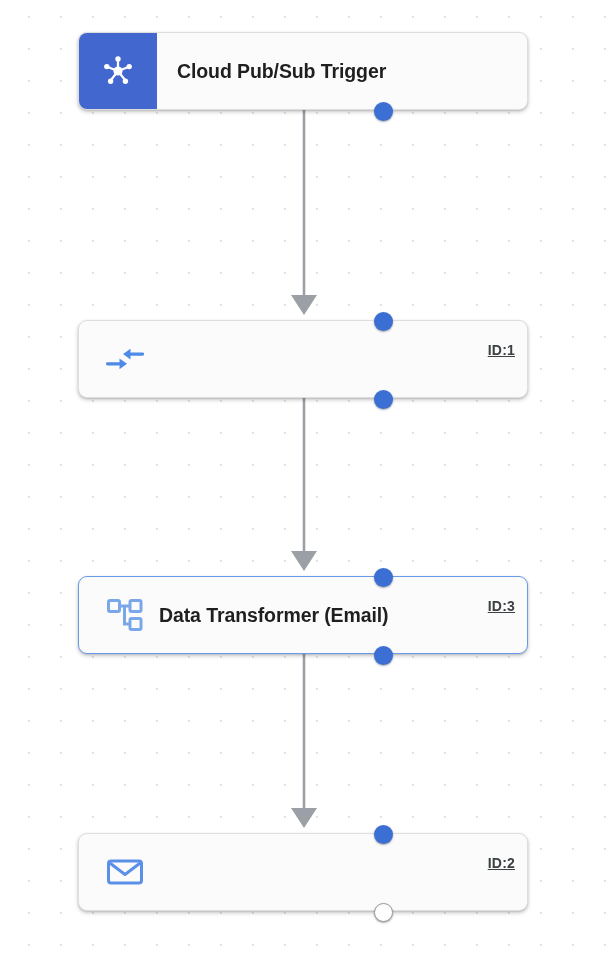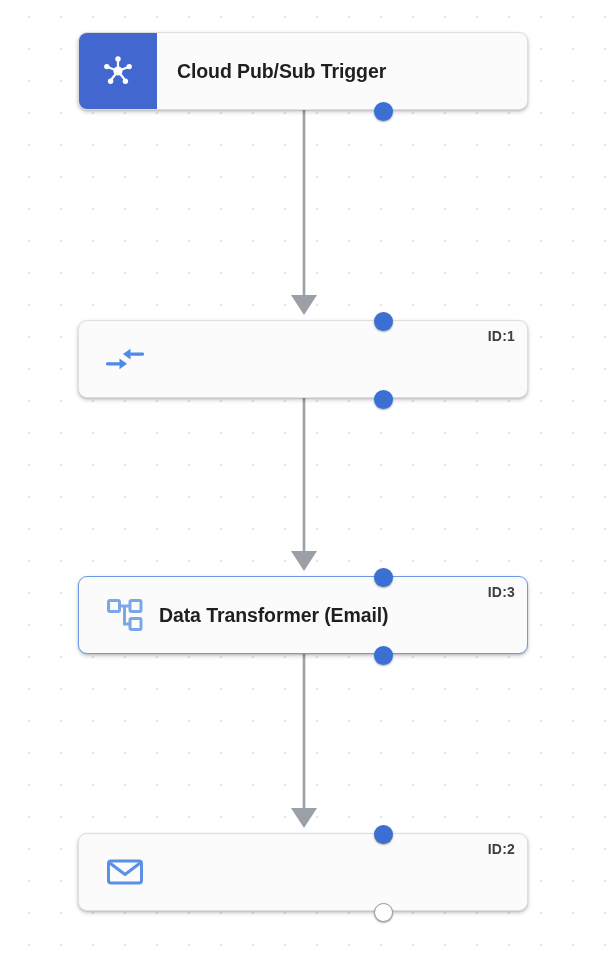--- a/index.html
+++ b/index.html
@@ -54,25 +54,26 @@
     font-size: 19.5px;
     font-weight: bold;
     color: #1f1f21;
     letter-spacing: -0.1px;
     white-space: nowrap;
   }
 
   .node-id {
     position: absolute;
     right: 12px;
-    top: 7px;
+    top: 21px;
     font-size: 14px;
     font-weight: bold;
     color: #3c4043;
     letter-spacing: 0.2px;
+    text-decoration: underline;
   }
 
   
   .trigger-icon-block {
     width: 78px;
     height: 100%;
     background: #4267cf;
     border-radius: 8px 0 0 8px;
     display: flex;
     align-items: center;

